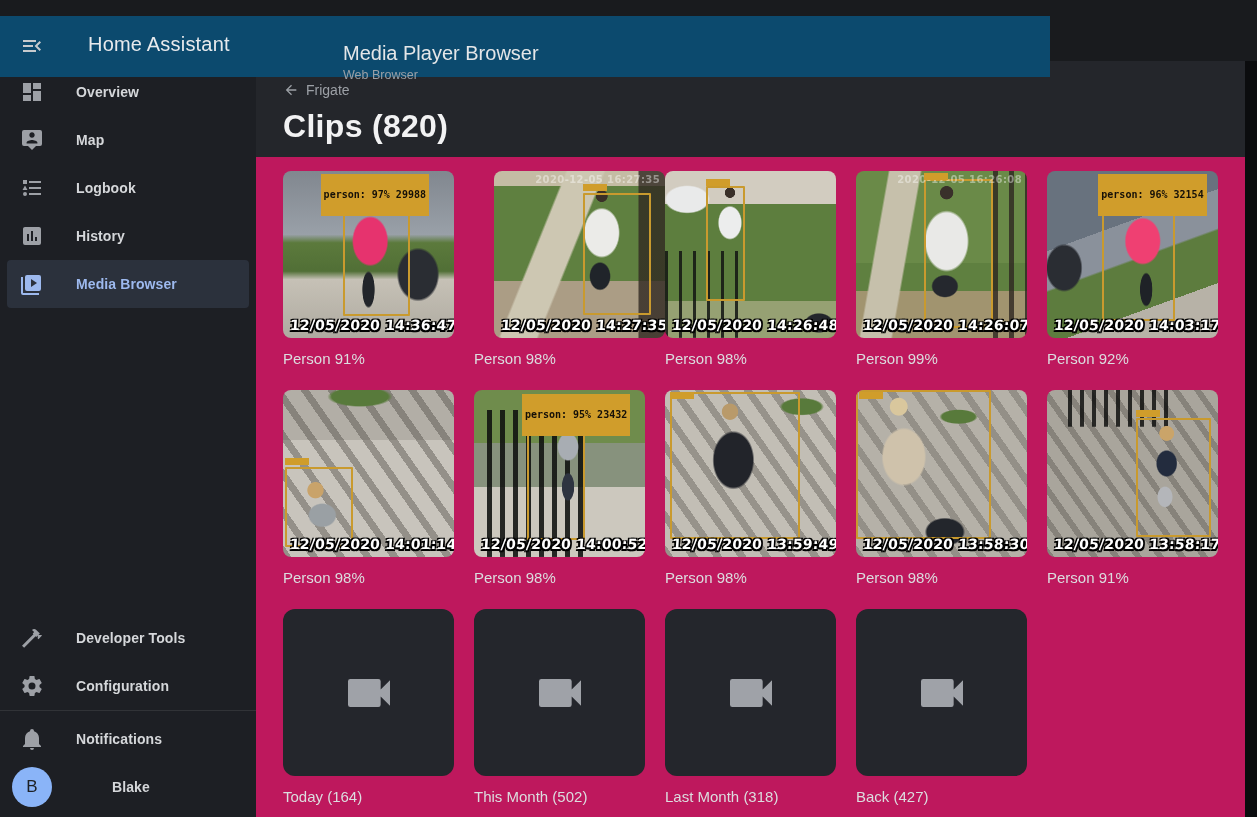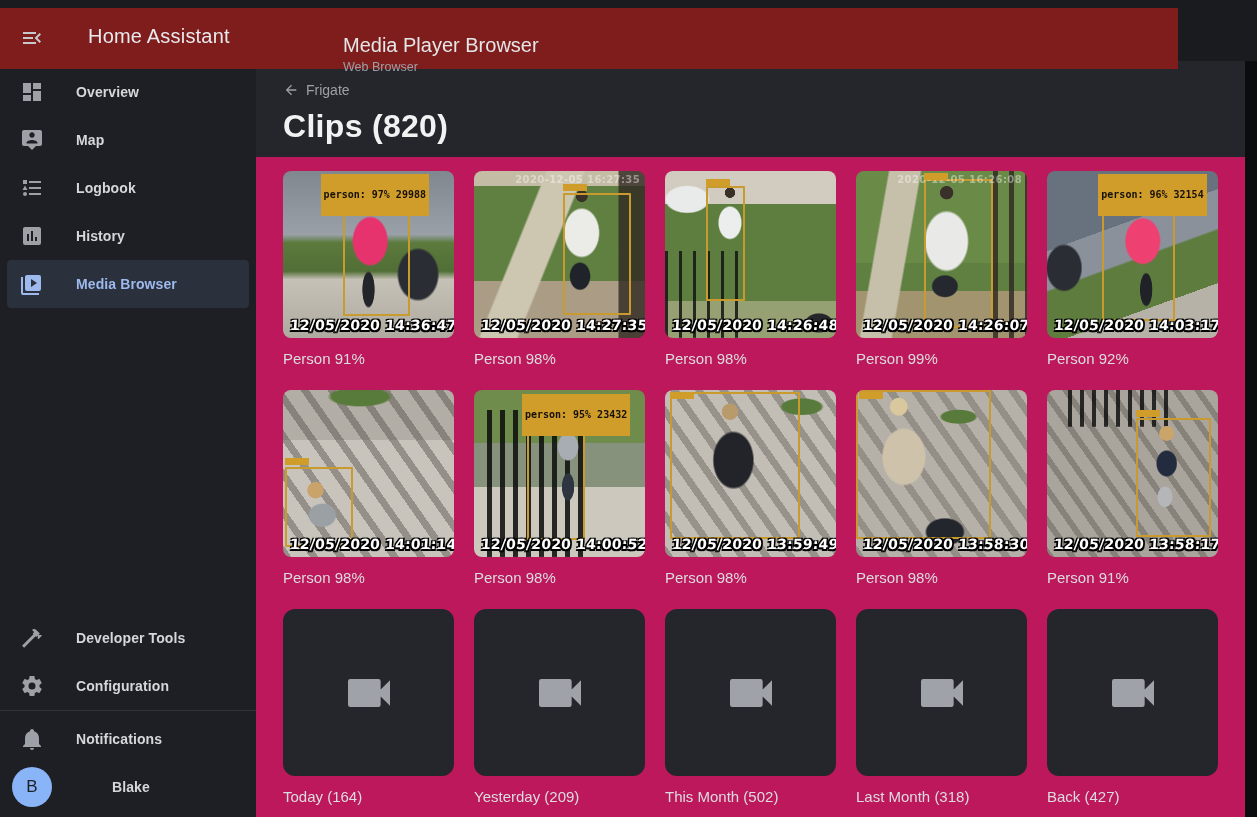--- a/index.html
+++ b/index.html
@@ -1,20 +1,20 @@
 <!DOCTYPE html>
 <html><head>
 <meta charset="utf-8">
 <style>
   * { margin:0; padding:0; box-sizing:border-box; }
   html,body { width:1257px; height:817px; overflow:hidden; background:#191b1e;
     font-family:"Liberation Sans", sans-serif; -webkit-font-smoothing:antialiased; }
 
   
-  .topbar { position:absolute; left:0; top:8px; width:1178px; height:61px; background:#7f1d1d; z-index:30; }
+  .topbar { position:absolute; left:0; top:16px; width:1050px; height:61px; background:#0c4a6e; z-index:30; }
   .menu-btn { position:absolute; left:18px; top:17px; width:28px; height:28px; background:none; border:none;
     color:#c7cacd; cursor:pointer; }
   .menu-btn svg { width:24px; height:24px; fill:currentColor; }
   .app-name { position:absolute; left:88px; top:17px; font-size:20px; color:#e8eaed; letter-spacing:.2px; }
   .page-heading { position:absolute; left:343px; top:9px;margin-top:17px; }
   .page-title { font-size:20px; color:#e4e6e8; font-weight:400; }
   .page-subtitle { font-size:12.5px; color:#9aa0a6; margin-top:3px; }
   .choose-player { position:absolute; right:20px; top:0; height:61px; background:none; border:none;
     color:#d7d9dc; font-family:"Liberation Sans",sans-serif; font-size:14px; font-weight:700;
     letter-spacing:1.1px; cursor:pointer; }
@@ -73,21 +73,21 @@
     radial-gradient(9px 26px at 50% 71%,#22252a 64%,transparent 72%),
     radial-gradient(30px 38px at 79% 62%,#2a2d33 64%,transparent 71%),
     linear-gradient(180deg,#81878f 0%,#99a0a8 38%,#5c7a3c 43%,#516f36 60%,#c6c1b6 65%,#aeaaa0 100%);}
   .c1 .bbox{left:35%;top:8%;width:39%;height:79%}  .c1 .chip{left:22%;top:1.5%}
   .c2{background:
     radial-gradient(26px 36px at 63% 37%,#ebebe8 64%,transparent 70%),
     radial-gradient(circle 8px at 63% 15%,#3a3028 70%,transparent 78%),
     radial-gradient(15px 20px at 62% 63%,#20242a 64%,transparent 72%),
     linear-gradient(90deg,transparent 84%,rgba(48,40,33,.8) 85%),
     linear-gradient(112deg,transparent 30%,#cdc7b2 31% 46%,transparent 47%),
-    linear-gradient(180deg,#c4bca4 0 9%,#5f8040 9% 66%,#ab9d85 66% 100%);}
+    linear-gradient(180deg,#c4bca4 0 9%,#5f8040 9% 66%,#ab9d85 66% 100%); margin-left: 20px;}
   .c2 .bbox{left:52%;top:13%;width:40%;height:73%}  .c2 .chip{left:52%;top:8%}
   .c3{background:
     radial-gradient(32px 20px at 13% 17%,#e9eaea 64%,transparent 71%),
     radial-gradient(17px 24px at 38% 31%,#eceded 64%,transparent 71%),
     radial-gradient(circle 7px at 38% 13%,#3a3028 70%,transparent 78%),
     radial-gradient(20px 14px at 90% 91%,#23262b 64%,transparent 72%),
     repeating-linear-gradient(90deg,rgba(18,20,18,.85) 0 3px,transparent 3px 14px) 0 100%/46% 52% no-repeat,
     linear-gradient(180deg,#d2ccc0 0 20%,#5d7e3e 20% 78%,#96a173 78% 100%);}
   .c3 .bbox{left:24%;top:9%;width:23%;height:69%}  .c3 .chip{left:24%;top:4.5%}
   .c4{background:
@@ -337,28 +337,20 @@
           </svg>
         </div>
         <div class="caption">Today (164)</div>
       </div>
       <div class="card">
         <div class="folder">
           <svg viewBox="0 0 24 24">
             <path d="M17,10.5V7A1,1 0 0,0 16,6H4A1,1 0 0,0 3,7V17A1,1 0 0,0 4,18H16A1,1 0 0,0 17,17V13.5L21,17.5V6.5L17,10.5Z"></path>
           </svg>
         </div>
-        <div class="caption">Yesterday (209)</div>
-      </div>
-      <div class="card">
-        <div class="folder">
-          <svg viewBox="0 0 24 24">
-            <path d="M17,10.5V7A1,1 0 0,0 16,6H4A1,1 0 0,0 3,7V17A1,1 0 0,0 4,18H16A1,1 0 0,0 17,17V13.5L21,17.5V6.5L17,10.5Z"></path>
-          </svg>
-        </div>
         <div class="caption">This Month (502)</div>
       </div>
       <div class="card">
         <div class="folder">
           <svg viewBox="0 0 24 24">
             <path d="M17,10.5V7A1,1 0 0,0 16,6H4A1,1 0 0,0 3,7V17A1,1 0 0,0 4,18H16A1,1 0 0,0 17,17V13.5L21,17.5V6.5L17,10.5Z"></path>
           </svg>
         </div>
         <div class="caption">Last Month (318)</div>
       </div>

